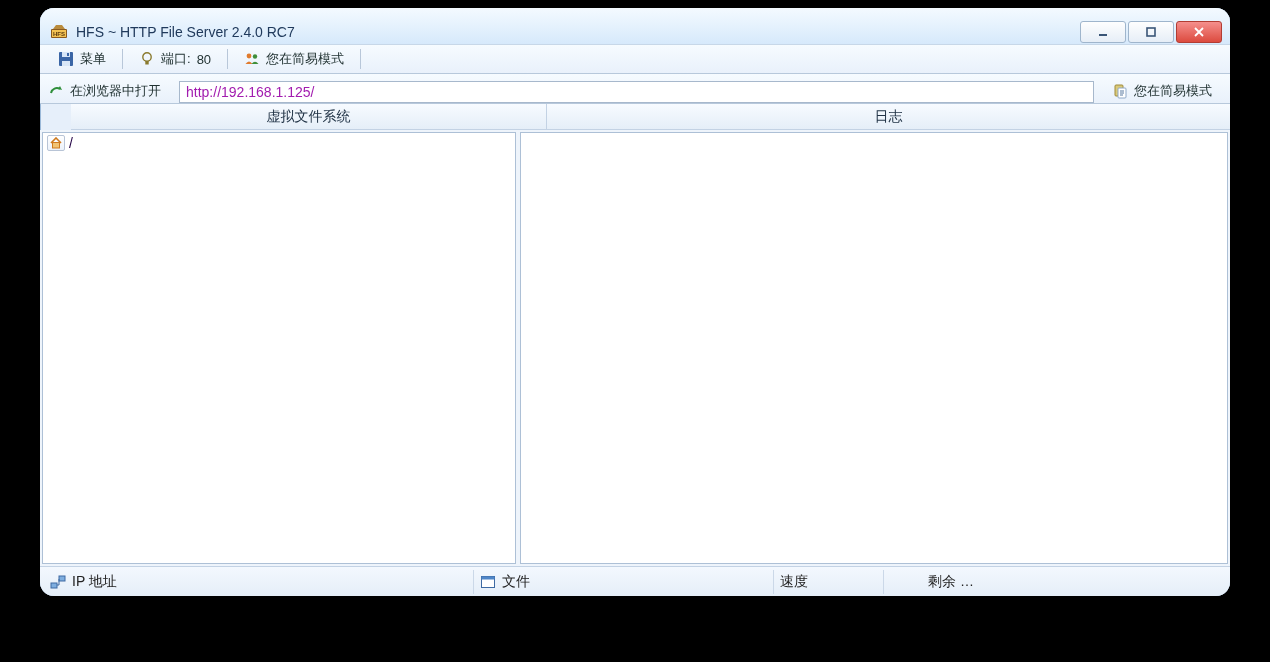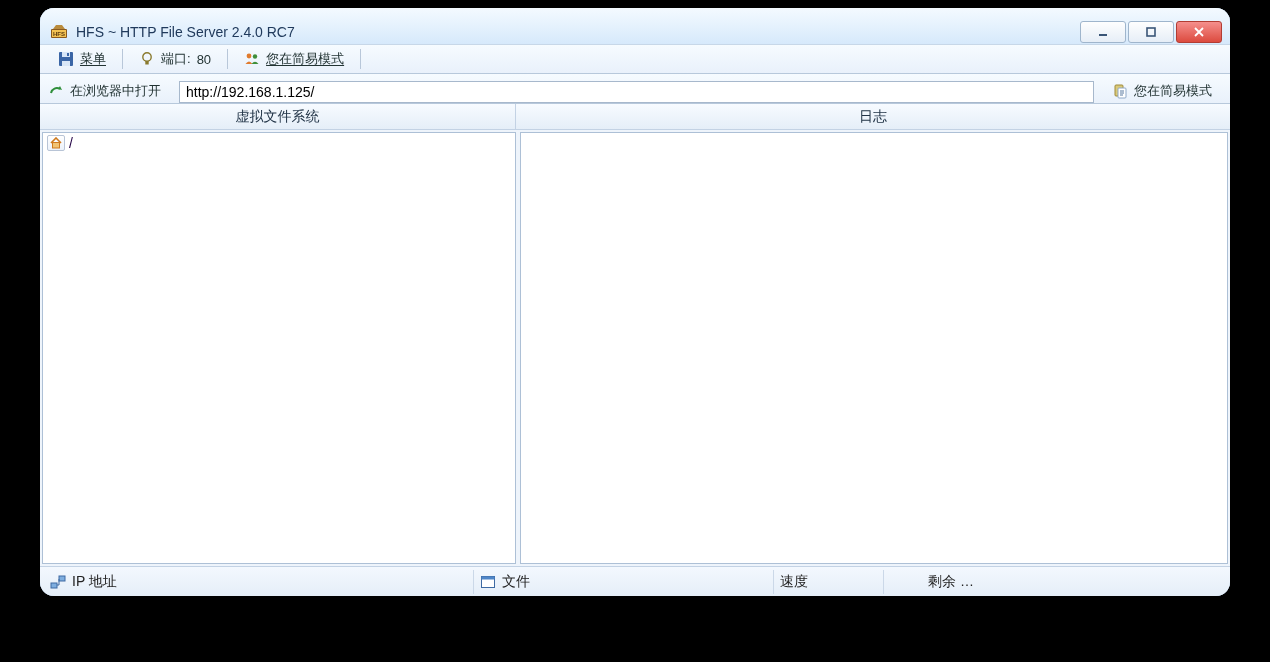--- a/index.html
+++ b/index.html
@@ -72,47 +72,48 @@
     height: 24px;
     cursor: default;
     color: #233;
   }
   .sep {
     width: 1px; height: 20px;
     background: #b8c7d9;
     margin: 0 6px;
   }
   .icon16 { width: 16px; height: 16px; display: inline-block; }
-  .underline { text-decoration: underline; text-underline-offset: 2px; }
+  .underline { text-underline-offset: 2px; }
   .urlbar {
     flex: 1;
     display: flex;
     align-items: flex-end;
     height: 30px;
     padding: 0 8px;
     background: linear-gradient(#f6fbff,#e9f1fb);
     border-bottom: 1px solid #b7c8db;
   }
   .urlfield {
     flex: 1;
     margin: 0 8px;
     height: 22px;
     border: 1px solid #a7b8cc;
     background: #fff;
     padding: 0 6px;
     font-size: 14px;
     font-family: inherit;
-    color: #000000;
+    color: #a21caf;
   }
   
   .colhead {
     display: flex;
     height: 26px;
     background: linear-gradient(#f7fbff,#e5eef8);
     border-bottom: 1px solid #c3d2e4;
+    margin-left: 31px;
   }
   .colhead > div {
     display: flex;
     align-items: center;
     justify-content: center;
     font-size: 14px;
     color: #213346;
     border-right: 1px solid #c3d2e4;
   }
   .colhead .left { width: 476px; }

